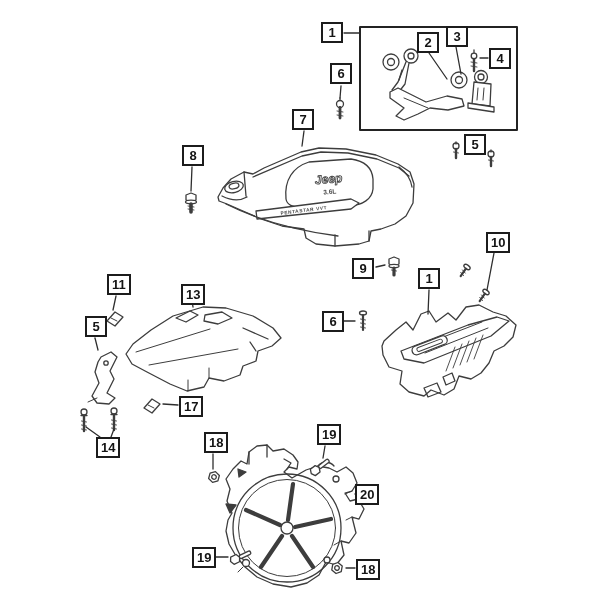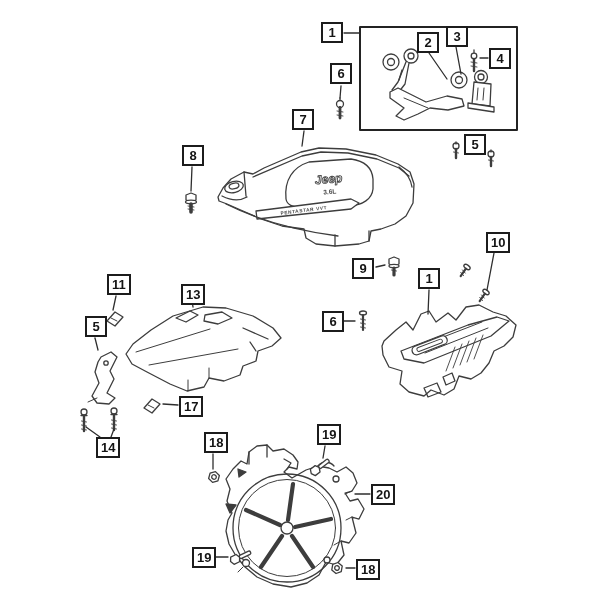--- a/index.html
+++ b/index.html
@@ -239,17 +239,17 @@
   <div class="co" style="left:486px;top:232px">10</div>
   <div class="co" style="left:418px;top:268px">1</div>
   <div class="co" style="left:322px;top:311px">6</div>
   <div class="co" style="left:181px;top:284px">13</div>
   <div class="co" style="left:107px;top:274px">11</div>
   <div class="co" style="left:85px;top:316px">5</div>
   <div class="co" style="left:96px;top:437px">14</div>
   <div class="co" style="left:179px;top:396px">17</div>
   <div class="co" style="left:204px;top:432px">18</div>
   <div class="co" style="left:317px;top:424px">19</div>
-  <div class="co" style="left:371px;top:484px">20</div>
+  <div class="co" style="left:355px;top:484px">20</div>
   <div class="co" style="left:192px;top:547px">19</div>
   <div class="co" style="left:356px;top:559px">18</div>
 
 </div>
 
 </body></html>

